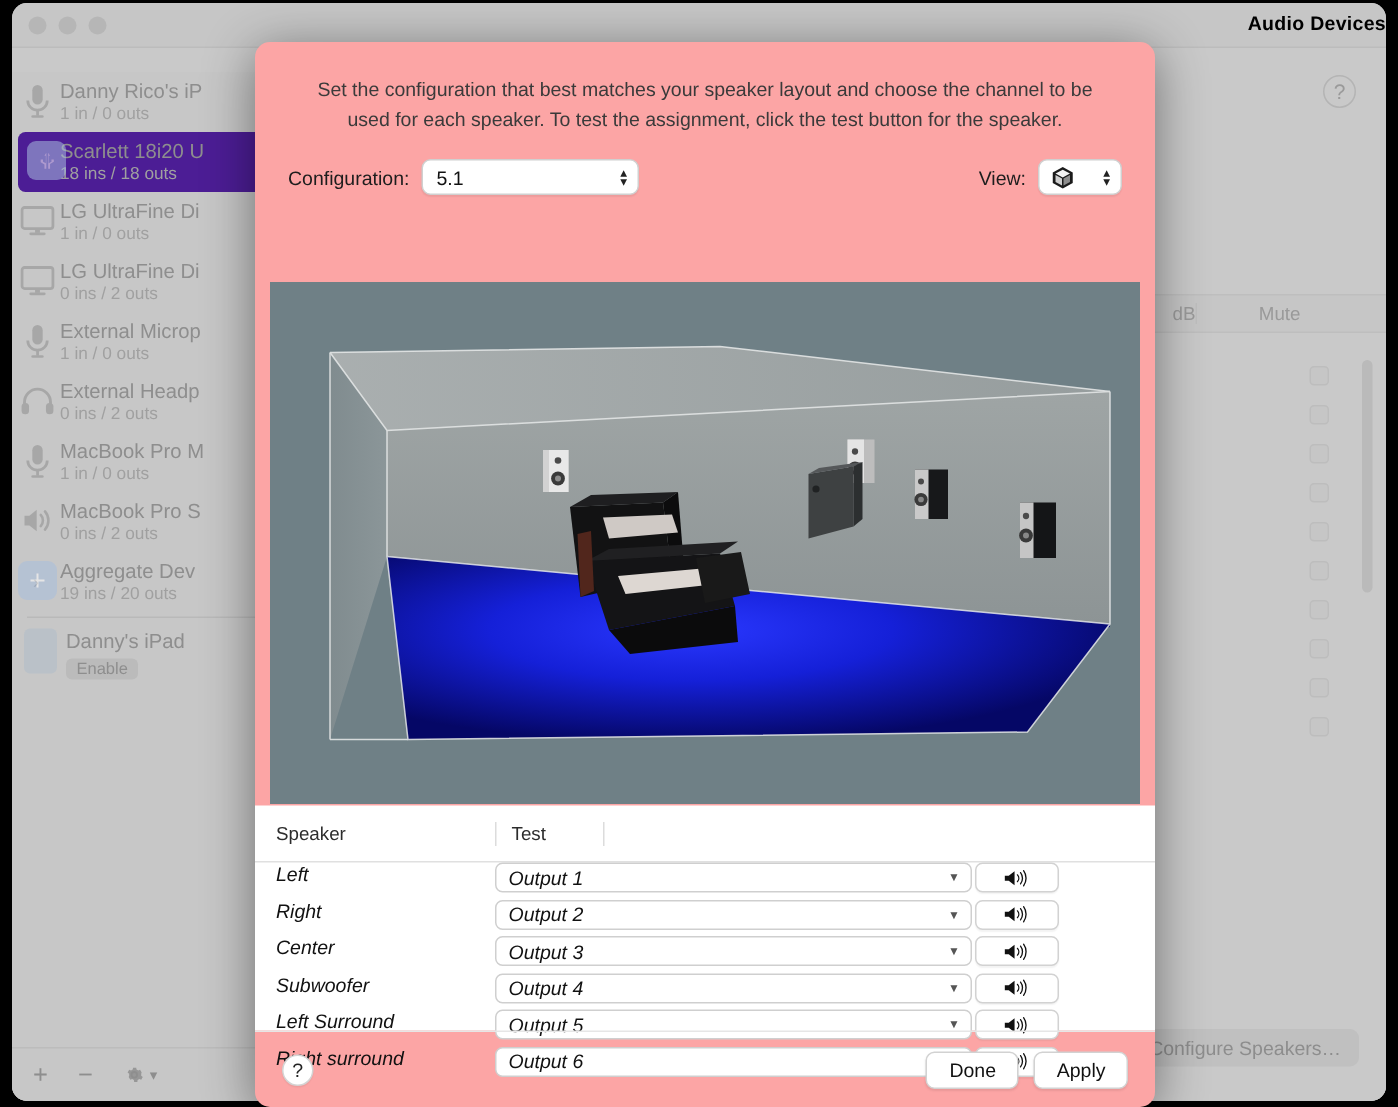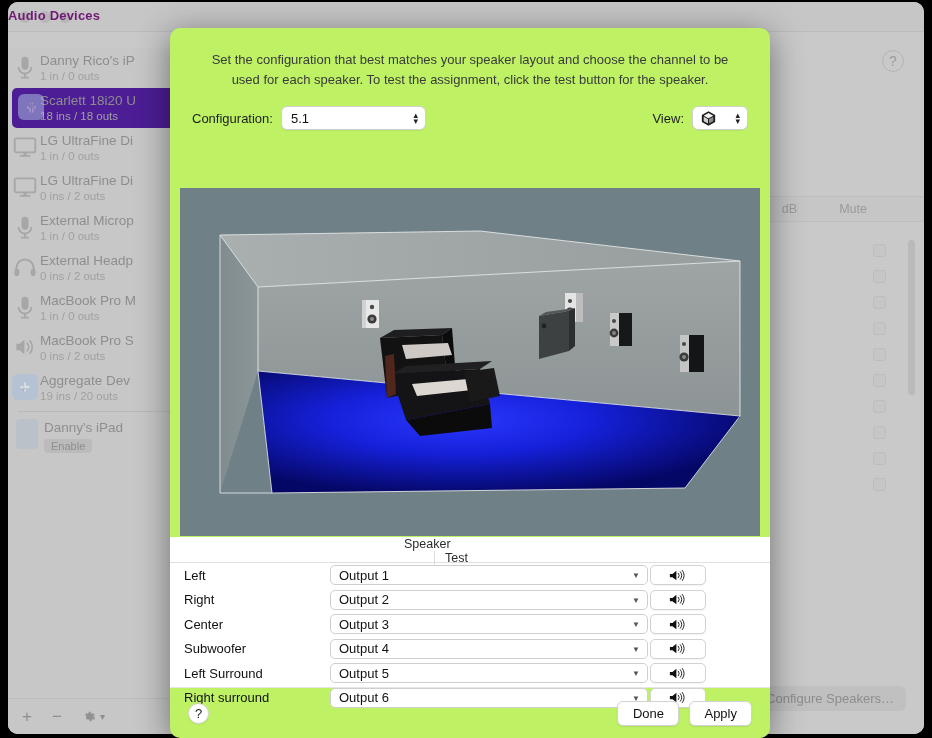--- a/index.html
+++ b/index.html
@@ -21,22 +21,22 @@
   }
   .bg-titlebar {
     position: absolute; left:0; top:0; width:100%; height: 30px;
     background: #c6c6c6;
     border-bottom: 1px solid #bcbcbc;
   }
   .traffic { position: absolute; top: 9px; display:flex; gap: 8px; left: 11px; }
   .dot { width: 12px; height: 12px; border-radius: 50%; background: #b6b6b6; }
   .bg-title {
     position:absolute; left:0; right:0; top: 6px;
-    text-align:left; font-size: 13px; font-weight: bold;
-    color: #701a75; letter-spacing: .2px;
+    text-align:right; font-size: 13px; font-weight: bold;
+    color: #000000; letter-spacing: .2px;
   }
 
   
   .sidebar {
     position: absolute; left: 0; top: 46px; width: 185px; bottom: 0;
     background: #c7c7c7;
     border-right: 1px solid #bcbcbc;
   }
   .dev-row {
     position: relative; height: 40px; padding: 2px 0 0 32px;
@@ -92,21 +92,21 @@
   .bg-footbar { position:absolute; left:0; right:0; bottom:0; height:56px; background:#c9c9c9; }
   .cfg-speakers-btn {
     position:absolute; right: 18px; top: 8px;
     background:#c0c0c0; border-radius: 6px; padding: 5px 12px;
     font-size: 13px; color:#8d8d8d; white-space:nowrap;
   }
 
   
   .sheet {
     position:absolute; left: 170px; top: 28px; width: 600px; height: 710px;
-    background:#bef264; border-radius: 10px;
+    background:#fca5a5; border-radius: 10px;
     box-shadow: 0 6px 34px rgba(0,0,0,.45);
     overflow:hidden;
   }
   .sheet-desc {
     padding: 22px 34px 0 34px;
     font-size: 13px; color:#3a3a3a; text-align:center; line-height: 20px;
   }
   .cfg-bar {
     display:flex; align-items:center; padding: 16px 22px 0 22px;
   }
@@ -128,30 +128,30 @@
 
   
   .room-stage {
     position:absolute; left: 10px; top: 160px; width: 580px; height: 348px;
     background:#6f8086; overflow:hidden;
   }
 
   
   .tbl { position:absolute; left: 0; right: 0; top: 509px; bottom: 51px; background:#fff; }
   .tbl-head {
-    display:flex; height: 26px; align-items:center;
+    display:flex; height: 38px; align-items:center;
     border-bottom: 1px solid #e0e0e0;
-    font-size: 12.5px; color:#2c2c2c;flex-direction:column;
+    font-size: 12.5px; color:#2c2c2c;
   }
   .th { padding-left: 10px; }
   .th.divider { border-left: 1px solid #dcdcdc; height: 16px; display:flex; align-items:center; }
   .th-speaker { width: 160px; padding-left: 14px; }
   .th-channel { width: 320px; }
   .th-test { width: 72px; }
-  .trow { display:flex; align-items:center; height: 24.5px; font-size: 13px; color:#111; }
+  .trow { display:flex; align-items:flex-start; height: 24.5px; font-size: 13px; color:#111;font-style:italic; }
   .td-speaker { width: 160px; padding-left: 14px; }
   .td-channel { width: 320px; }
   .td-test { width: 72px; }
   .chan-select {
     position:relative; width: 318px; height: 20px; background:#fff;
     border:1px solid #cfcfcf; border-radius: 5px;
     display:flex; align-items:center; padding: 0 18px 0 8px;
     font-size: 13px; color:#111;
   }
   .chan-select .chev {

